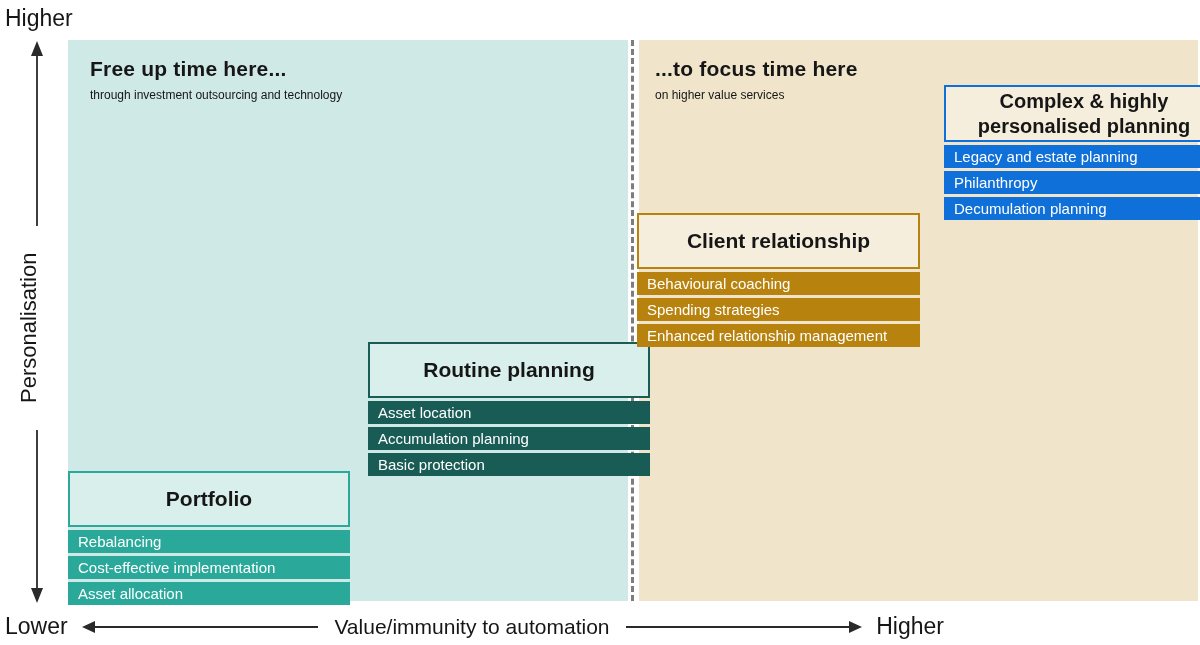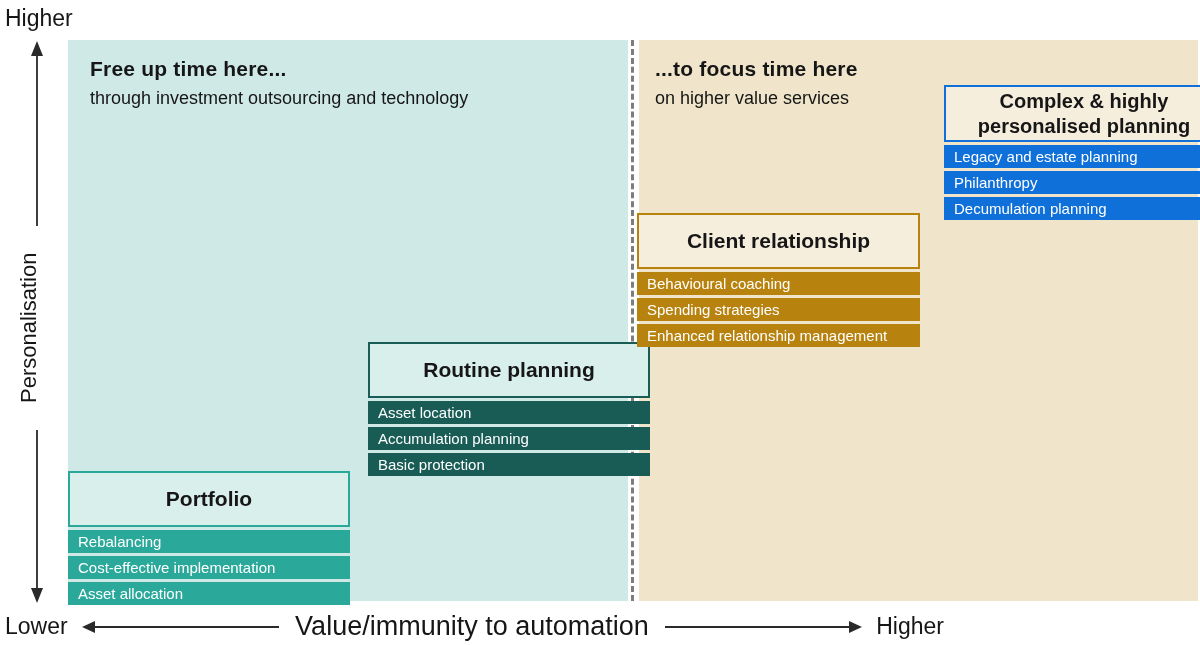--- a/index.html
+++ b/index.html
@@ -9,21 +9,21 @@
   }
   .abs{position:absolute;}
 
   
   .region-left{left:68px;top:40px;width:560px;height:561px;background:var(--bg_left,#cfe9e7);}
   .region-right{left:639px;top:40px;width:559px;height:561px;background:var(--bg_right,#f0e5ca);}
   .divider{left:631px;top:40px;height:561px;width:0;border-left:3px dashed var(--divider,#7d7d7d);}
 
   
   .head-title{font-size:21px;font-weight:bold;letter-spacing:.2px;}
-  .head-sub{font-size:18px;}
+  .head-sub{font-size:12px;}
   #left-head-title{left:90px;top:57px;}
   #left-head-sub{left:90px;top:88px;}
   #right-head-title{left:655px;top:57px;}
   #right-head-sub{left:655px;top:88px;}
 
   
   .group{position:absolute;}
   #portfolio-group{left:68px;top:471px;width:282px;border-radius:20px;}
   #routine-group{left:368px;top:342px;width:282px;}
   #client-group{left:637px;top:213px;width:283px;border-radius:12px;}
@@ -55,21 +55,21 @@
     left:8px;top:232px;width:42px;height:192px;
     display:flex;align-items:center;justify-content:center;
     writing-mode:vertical-rl;transform:rotate(180deg);
     font-size:22px;white-space:nowrap;
   }
   #y-axis-svg{left:0;top:0;}
 
   #x-axis{left:0;top:608px;width:948px;height:37px;display:flex;align-items:center;}
   #x-lower{font-size:23px;margin-left:5px;}
   #x-higher{font-size:23px;margin-right:4px;}
-  #x-label{font-size:27px;text-align:right;}
+  #x-label{font-size:21px;text-align:right;}
   .axis-line{flex:1;height:2px;background:var(--axis,#2a2a2a);position:relative;margin:0 16px;}
   .arrowhead-left{position:absolute;left:-2px;top:-5px;width:0;height:0;
     border-right:13px solid var(--axis,#2a2a2a);border-top:6px solid transparent;border-bottom:6px solid transparent;}
   .arrowhead-right{position:absolute;right:-2px;top:-5px;width:0;height:0;
     border-left:13px solid var(--axis,#2a2a2a);border-top:6px solid transparent;border-bottom:6px solid transparent;}
 </style>
 </head>
 <body>
 
 <div id="canvas">

